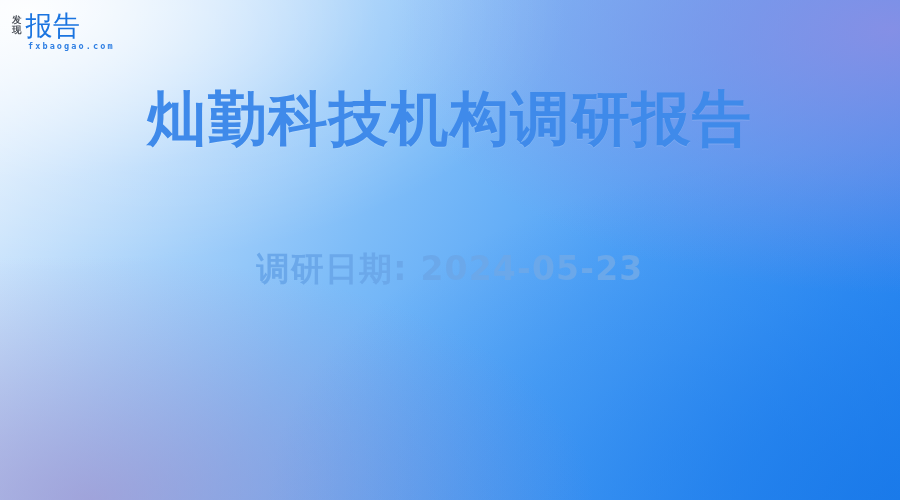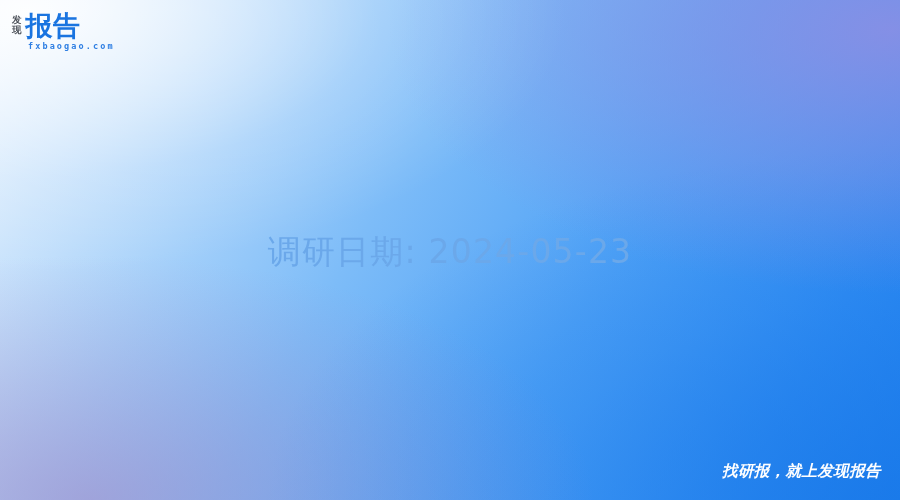--- a/index.html
+++ b/index.html
@@ -61,21 +61,21 @@
     line-height: 1.02;
   }
   .logo-stack span {
     font-size: 9.5px;
     font-weight: 700;
     color: #4a4f57;
     letter-spacing: 0px;
   }
   .logo-main {
     font-size: 27px;
-    font-weight: 700;
+    font-weight: 400;
     color: #1a74e0;
     line-height: 1;
     letter-spacing: 0.5px;
     font-family: "DejaVu Sans", "Liberation Sans", sans-serif;
   }
   .logo-domain {
     margin-top: 2px;
     margin-left: 16px;
     font-size: 8.5px;
     font-weight: 700;
@@ -104,23 +104,23 @@
   }
 
   .subtitle-wrap {
     position: absolute;
     left: 0;
     right: 0;
     top: 230px;
     text-align: center;
   }
   .subtitle {
-    margin: 0;
+    margin: 17px;
     font-size: 33px;
-    font-weight: 400;
+    font-weight: 700;
     color: #6ba8ea;
     letter-spacing: 1.2px;
     font-family: "DejaVu Sans", "Liberation Sans", sans-serif;
   }
 
   
   .tagline {
     position: absolute;
     right: 19px;
     bottom: 18px;
@@ -243,20 +243,22 @@
     <div class="logo-row">
       <div class="logo-stack">
         <span>发</span>
         <span>现</span>
       </div>
       <div class="logo-main">报告</div>
     </div>
     <div class="logo-domain">fxbaogao.com</div>
   </div>
 
+  <div class="headline-wrap">
+    <h1 class="headline">灿勤科技机构调研报告</h1>
+  </div>
 
   <div class="subtitle-wrap">
     <p class="subtitle">调研日期: 2024-05-23</p>
   </div>
 
-  <div class="tagline">找研报，就上发现报告</div>
 
 </div>
 
 </body></html>

